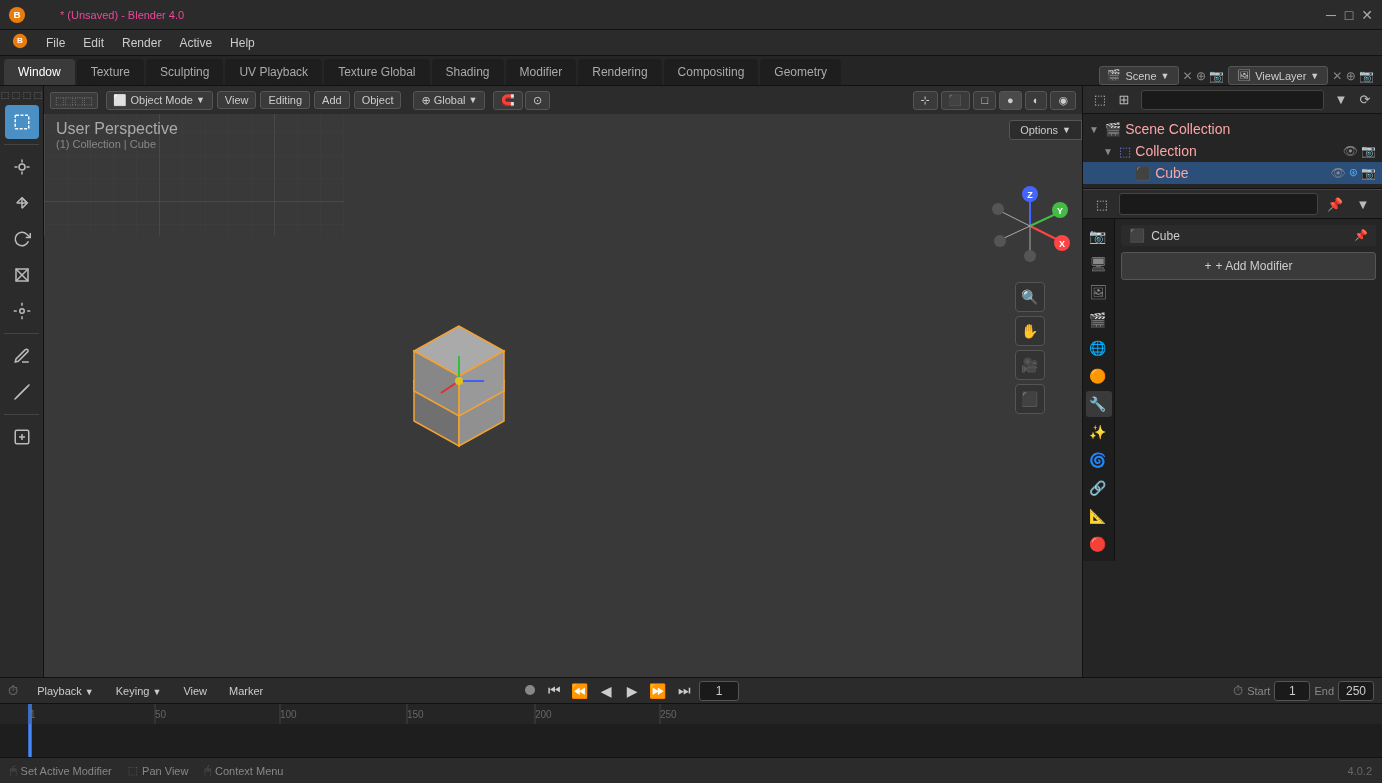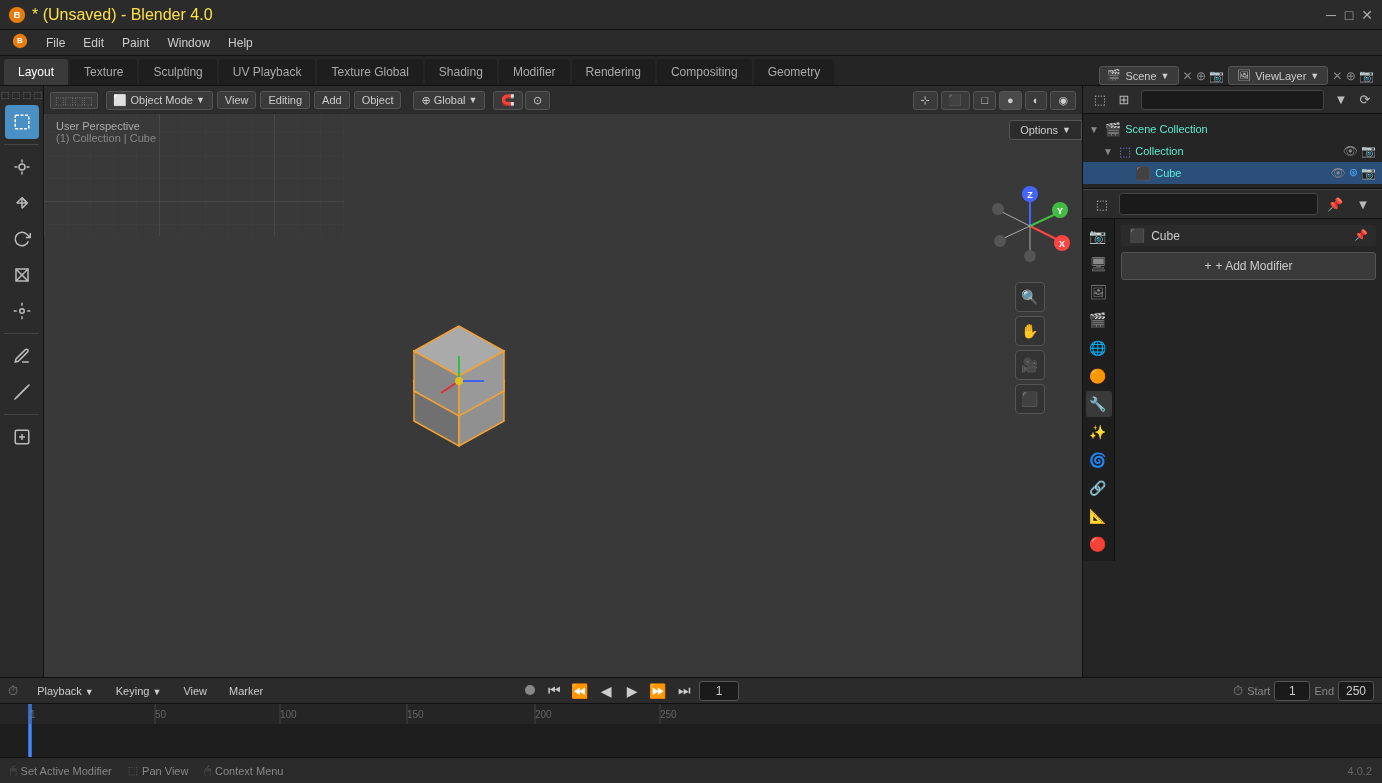--- a/index.html
+++ b/index.html
@@ -23,22 +23,23 @@
       justify-content: space-between;
       padding: 0 8px;
       border-bottom: 1px solid #111;
     }
     #title-bar-left {
       display: flex;
       align-items: center;
       gap: 6px;
     }
     #title-text {
-      font-size: 16px;
-      color: #fde047;
+      font-size: 11px;
+      color: #ec4899;
+      margin-left: 28px;
     }
     #title-bar-controls {
       display: flex;
       gap: 4px;
     }
     .win-btn {
       width: 14px;
       height: 14px;
       border: none;
       background: none;
@@ -266,22 +267,22 @@
       padding: 0 6px;
       gap: 4px;
       cursor: pointer;
     }
     .outliner-row.selected { background: #2b4f78; }
     .outliner-indent-0 { padding-left: 6px; }
     .outliner-indent-1 { padding-left: 20px; }
     .outliner-indent-2 { padding-left: 36px; }
     .outliner-label {
       flex: 1;
-      font-size: 11px;
-      color: #5eead4;
+      font-size: 14px;
+      color: #fca5a5;
     }
     .outliner-icons {
       display: flex;
       gap: 3px;
     }
     .ol-icon {
       font-size: 12px;
       color: #888;
       cursor: pointer;
     }
@@ -536,27 +537,27 @@
 
 <div id="menu-bar">
   <div class="menu-item">
     <svg width="16" height="16" viewBox="0 0 100 100">
       <circle cx="50" cy="50" r="45" fill="#e87d0d"></circle>
       <text x="50" y="65" text-anchor="middle" fill="white" font-size="50" font-weight="bold">B</text>
     </svg>
   </div>
   <div class="menu-item">File</div>
   <div class="menu-item">Edit</div>
-  <div class="menu-item">Paint</div>
-  <div class="menu-item">Window</div>
+  <div class="menu-item">Render</div>
+  <div class="menu-item">Active</div>
   <div class="menu-item">Help</div>
 </div>
 
 <div id="workspace-tabs">
-  <div class="ws-tab active">Layout</div>
+  <div class="ws-tab active">Window</div>
   <div class="ws-tab">Texture</div>
   <div class="ws-tab">Sculpting</div>
   <div class="ws-tab">UV Playback</div>
   <div class="ws-tab">Texture Global</div>
   <div class="ws-tab">Shading</div>
   <div class="ws-tab">Modifier</div>
   <div class="ws-tab">Rendering</div>
   <div class="ws-tab">Compositing</div>
   <div class="ws-tab">Geometry</div>
 
@@ -712,21 +713,21 @@
         <div class="vp-header-item">⊹</div>
         <div class="vp-header-item">⬛</div>
         <div class="vp-header-item">□</div>
         <div class="vp-header-item" style="background:#4a4a4a;">●</div>
         <div class="vp-header-item">◐</div>
         <div class="vp-header-item">◉</div>
       </div>
     </div>
 
     <div id="viewport-info">
-      <div style="font-size:11px; color:#aaa;">User Perspective</div>
+      <div style="font-size:16px; color:#aaa;">User Perspective</div>
       <div style="font-size:11px; color:#888;">(1) Collection | Cube</div>
     </div>
 
     <div id="options-btn">
       <span>Options</span>
       <span style="font-size:9px;">▼</span>
     </div>
 
     <div id="cube-container">
       <svg width="130" height="140" viewBox="0 0 130 140">

